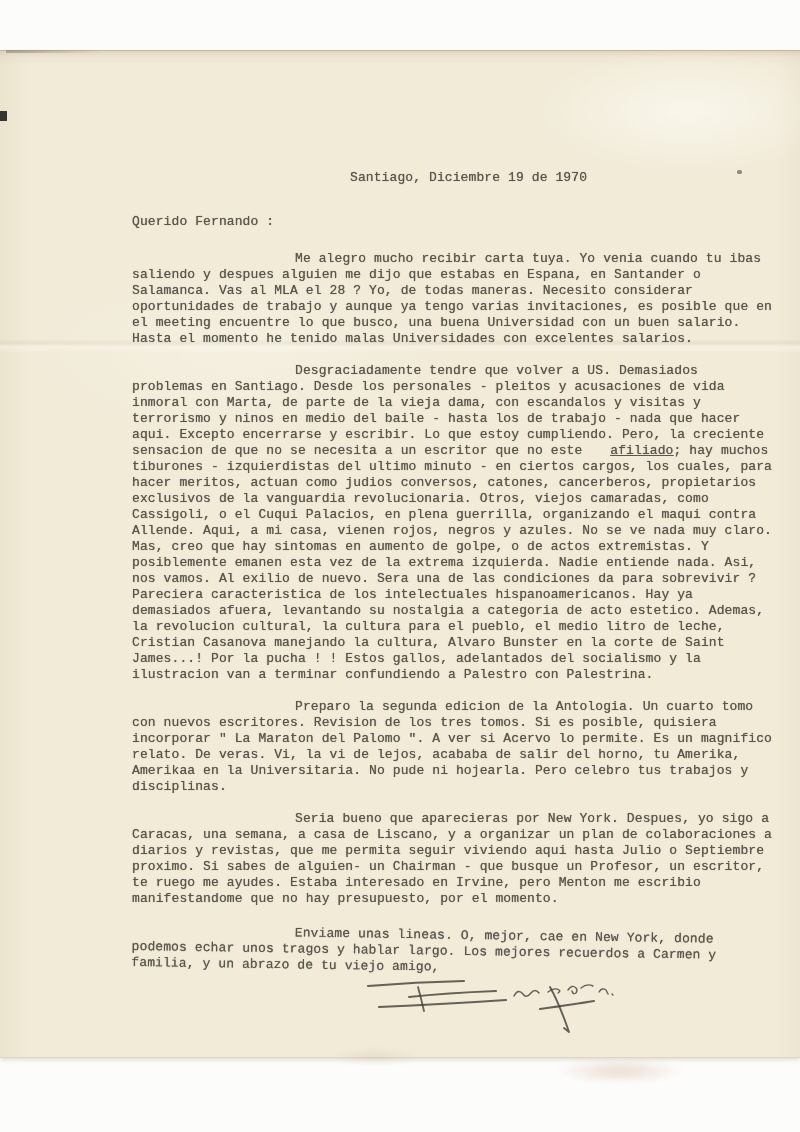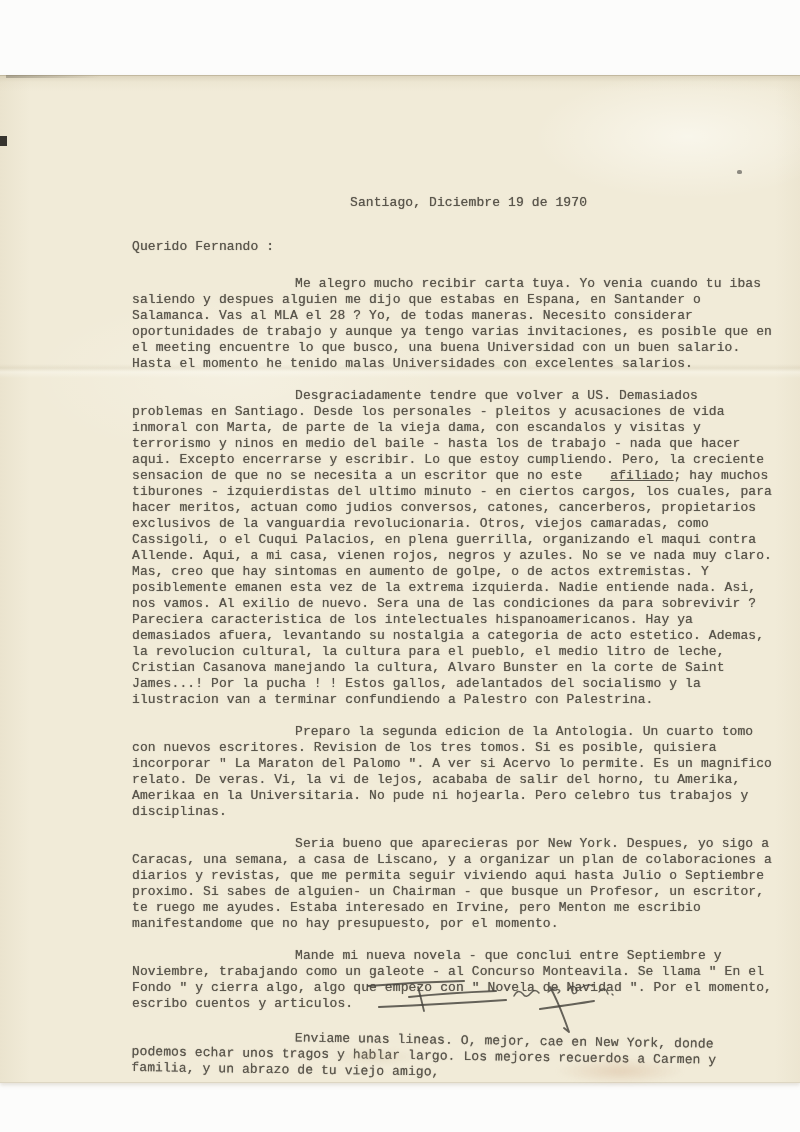--- a/index.html
+++ b/index.html
@@ -6,21 +6,21 @@
   body{background:#ffffff;}
   .page{
     position:relative;
     width:800px;height:1132px;
     background:#fcfcfb;
     overflow:hidden;
     font-family:"Liberation Mono","DejaVu Sans Mono",monospace;
   }
   .paper{
     position:absolute;
-    left:0;top:76px;
+    left:0;top:51px;
     width:800px;height:1006px;
     background:
       radial-gradient(220px 90px at 86% 6%, rgba(255,255,250,0.55), rgba(255,255,250,0) 70%),
       radial-gradient(300px 120px at 30% 30%, rgba(255,255,250,0.25), rgba(255,255,250,0) 70%),
       linear-gradient(180deg, rgba(205,195,168,0.55) 0px, rgba(205,195,168,0.12) 6px, rgba(0,0,0,0) 15px),
       linear-gradient(180deg, rgba(0,0,0,0) 288px, rgba(186,175,146,0.18) 292px, rgba(255,255,248,0.35) 296px, rgba(0,0,0,0) 302px),
       linear-gradient(90deg, rgba(222,213,188,0.35) 0px, rgba(0,0,0,0) 30px),
       linear-gradient(270deg, rgba(222,213,188,0.25) 0px, rgba(0,0,0,0) 25px),
       #f1ebd8;
     border-bottom:1px solid #ddd6c2;
@@ -66,21 +66,20 @@
       <div class="salutation">Querido Fernando :</div>
 
       <p>Me alegro mucho recibir carta tuya. Yo venia cuando tu ibas saliendo y despues alguien me dijo que estabas en Espana, en Santander o Salamanca. Vas al MLA el 28 ? Yo, de todas maneras. Necesito considerar oportunidades de trabajo y aunque ya tengo varias invitaciones, es posible que en el meeting encuentre lo que busco, una buena Universidad con un buen salario. Hasta el momento he tenido malas Universidades con excelentes salarios.</p>
 
       <p><span>Desgraciadamente tendre que volver a US. Demasiados problemas en Santiago. Desde los personales - pleitos y acusaciones de vida inmoral con Marta, de parte de la vieja dama, con escandalos y visitas y terrorismo y ninos en medio del baile - hasta los de trabajo - nada que hacer aqui. Excepto encerrarse y escribir. Lo que estoy cumpliendo. Pero, la creciente sensacion de que no se necesita a un escritor que no este </span><span class="underlined">afiliado</span><span>; hay muchos tiburones - izquierdistas del ultimo minuto - en ciertos cargos, los cuales, para hacer meritos, actuan como judios conversos, catones, cancerberos, propietarios exclusivos de la vanguardia revolucionaria. Otros, viejos camaradas, como Cassigoli, o el Cuqui Palacios, en plena guerrilla, organizando el maqui contra Allende. Aqui, a mi casa, vienen rojos, negros y azules. No se ve nada muy claro. Mas, creo que hay sintomas en aumento de golpe, o de actos extremistas. Y posiblemente emanen esta vez de la extrema izquierda. Nadie entiende nada. Asi, nos vamos. Al exilio de nuevo. Sera una de las condiciones da para sobrevivir ? Pareciera caracteristica de los intelectuales hispanoamericanos. Hay ya demasiados afuera, levantando su nostalgia a categoria de acto estetico. Ademas, la revolucion cultural, la cultura para el pueblo, el medio litro de leche, Cristian Casanova manejando la cultura, Alvaro Bunster en la corte de Saint James...! Por la pucha ! ! Estos gallos, adelantados del socialismo y la ilustracion van a terminar confundiendo a Palestro con Palestrina.</span></p>
 
       <p>Preparo la segunda edicion de la Antologia. Un cuarto tomo con nuevos escritores. Revision de los tres tomos. Si es posible, quisiera incorporar " La Maraton del Palomo ". A ver si Acervo lo permite. Es un magnifico relato. De veras. Vi, la vi de lejos, acababa de salir del horno, tu Amerika, Amerikaa en la Universitaria. No pude ni hojearla. Pero celebro tus trabajos y disciplinas.</p>
 
       <p>Seria bueno que aparecieras por New York. Despues, yo sigo a Caracas, una semana, a casa de Liscano, y a organizar un plan de colaboraciones a diarios y revistas, que me permita seguir viviendo aqui hasta Julio o Septiembre proximo. Si sabes de alguien- un Chairman - que busque un Profesor, un escritor, te ruego me ayudes. Estaba interesado en Irvine, pero Menton me escribio manifestandome que no hay presupuesto, por el momento.</p>
 
-      <p>Mande mi nueva novela - que conclui entre Septiembre y Noviembre, trabajando como un galeote - al Concurso Monteavila. Se llama " En el Fondo " y cierra algo, algo que empezo con " Novela de Navidad ". Por el momento, escribo cuentos y articulos.</p>
 
       <p class="closing">Enviame unas lineas. O, mejor, cae en New York, donde podemos echar unos tragos y hablar largo. Los mejores recuerdos a Carmen y familia, y un abrazo de tu viejo amigo,</p>
     </div>
 
     <div class="corner-mark"></div>
     <div class="edge-line" style="top:-1px;left:6px;position:absolute;"></div>
   </div>
 
   <div class="ink-speck"></div>
   <div class="smudge"></div>

